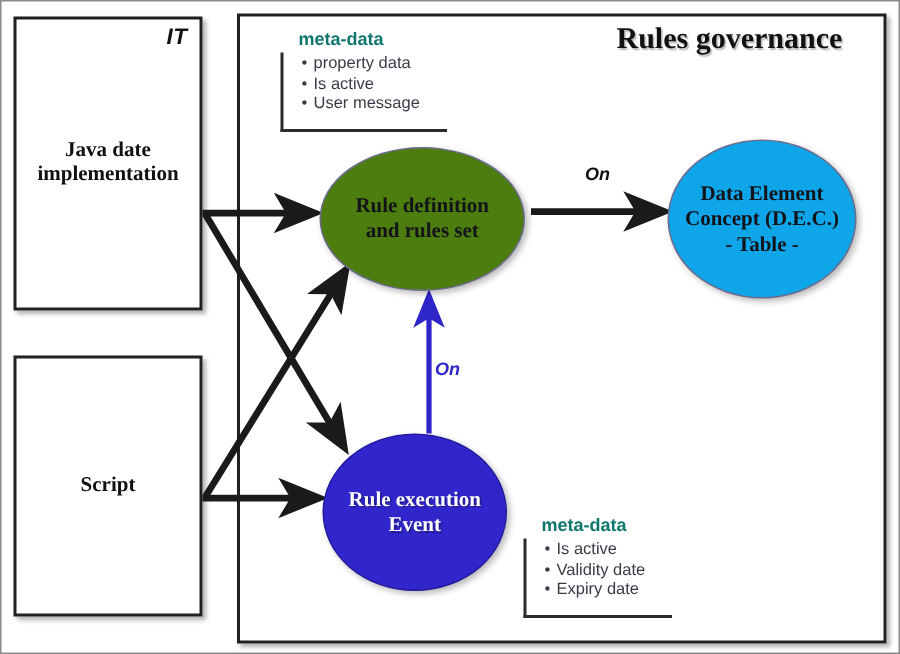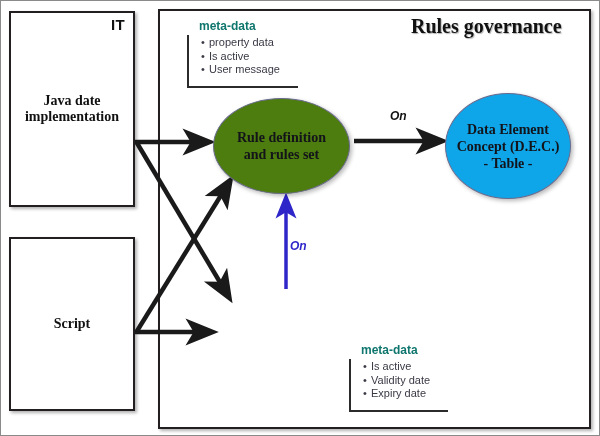--- a/index.html
+++ b/index.html
@@ -33,20 +33,21 @@
 
   .box-label-corner {
     position: absolute;
     right: 8px;
     top: 3px;
     font-weight: bold;
     font-size: 15px;
     color: #111111;
     font-family: "Liberation Sans", sans-serif;
     letter-spacing: .3px;
+    font-style: italic;
   }
   .box-center-label {
     position: absolute;
     left: 0; right: 0;
     top: 50%;
     transform: translateY(-50%);
     text-align: center;
     font-weight: bold;
     font-size: 14px;
     line-height: 16px;
@@ -233,20 +234,26 @@
   </div>
 
   <div class="ellipse" id="ell-dec">
     <div class="etxt">
       <div>Data Element</div>
       <div>Concept (D.E.C.)</div>
       <div>- Table -</div>
     </div>
   </div>
 
+  <div class="ellipse" id="ell-rule-exec">
+    <div class="etxt">
+      <div>Rule execution</div>
+      <div>Event</div>
+    </div>
+  </div>
 
   <div class="metadata" id="metadata-top">
     <div class="md-title">meta-data</div>
     <div class="md-bracket">
       <ul>
         <li>property data</li>
         <li>Is active</li>
         <li>User message</li>
       </ul>
     </div>

